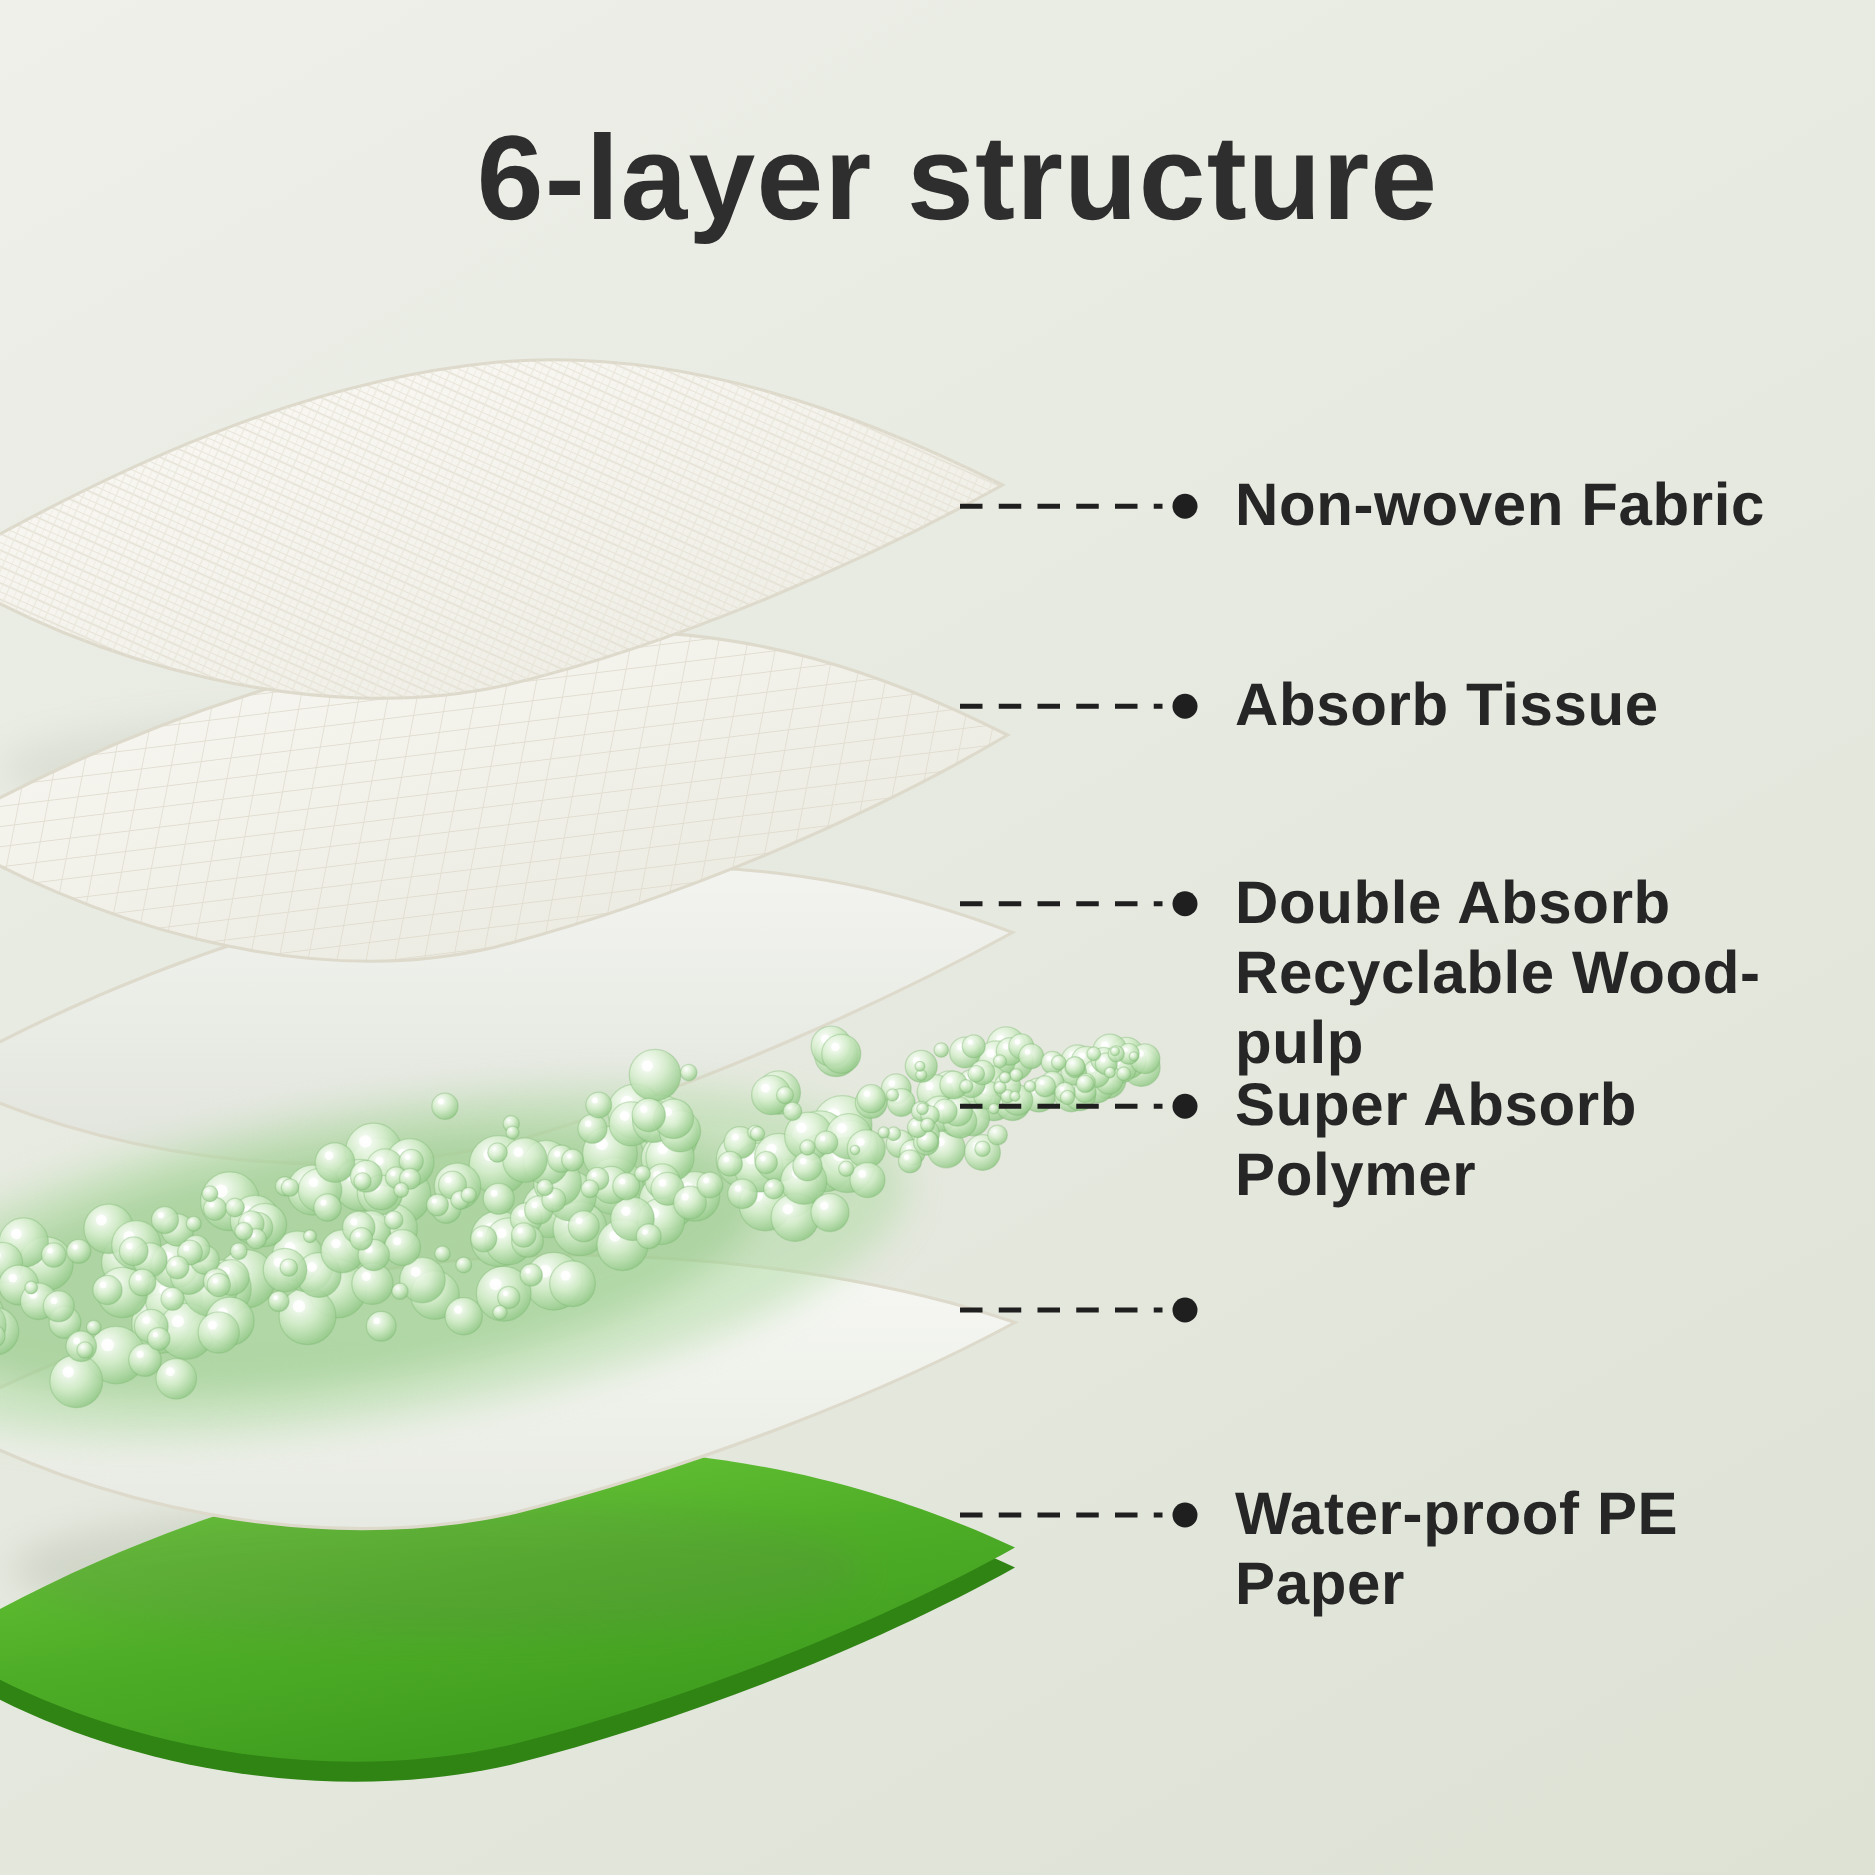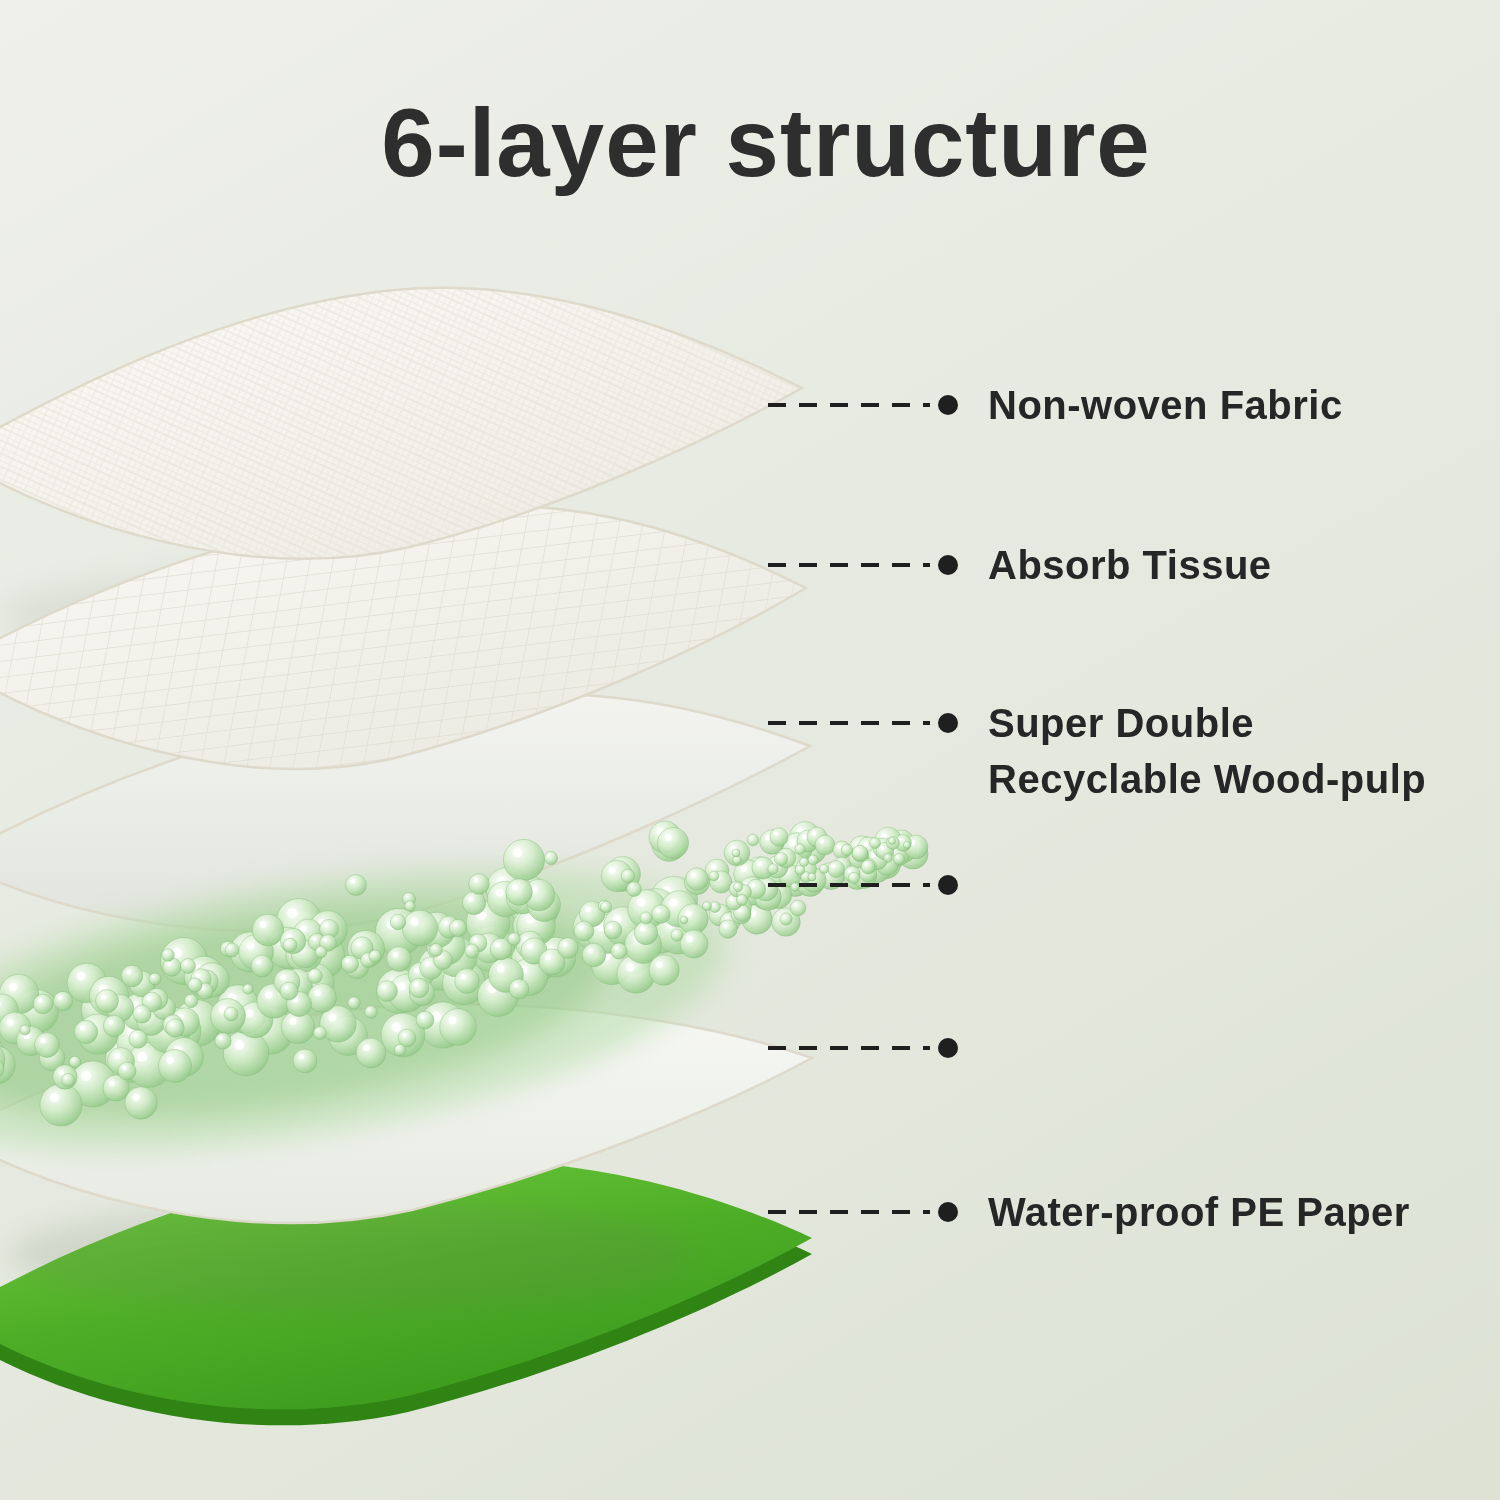--- a/index.html
+++ b/index.html
@@ -20,21 +20,21 @@
     position:absolute;top:72px;left:0;width:100%;margin:16px;
     text-align:center;font-size:96px;font-weight:700;letter-spacing:1px;
     color:var(--title-color);
   }
   svg.diagram{position:absolute;left:0;top:0;}
   .leader-line{stroke:var(--leader);stroke-width:4;stroke-dasharray:18 13;}
   .leader-dot{fill:var(--leader);}
   .sheet-stroke{stroke:#ddd9cb;stroke-width:2.5;}
   .label{
     position:absolute;left:988px;
-    font-size:40px;font-weight:700;line-height:56px;letter-spacing:0.5px;
+    font-size:48px;font-weight:700;line-height:56px;letter-spacing:0.5px;
     color:var(--label-color);white-space:pre-line;max-width:500px;
   }
 </style>
 </head>
 <body>
 
 <div class="canvas">
 
   <h1 class="title">6-layer structure</h1>
 
@@ -698,17 +698,18 @@
       <circle class="leader-dot" cx="948" cy="1048" r="10"></circle>
     </g>
     <g>
       <line class="leader-line" x1="768" y1="1212" x2="930" y2="1212"></line>
       <circle class="leader-dot" cx="948" cy="1212" r="10"></circle>
     </g>
   </svg>
 
   <div class="label" style="top:377px">Non-woven Fabric</div>
   <div class="label" style="top:537px">Absorb Tissue</div>
-  <div class="label" style="top:695px">Super Double
+  <div class="label" style="top:695px">Double Absorb
 Recyclable Wood-pulp</div>
+  <div class="label" style="top:857px">Super Absorb Polymer</div>
   <div class="label" style="top:1184px">Water-proof PE Paper</div>
 
 </div>
 
 </body></html>

